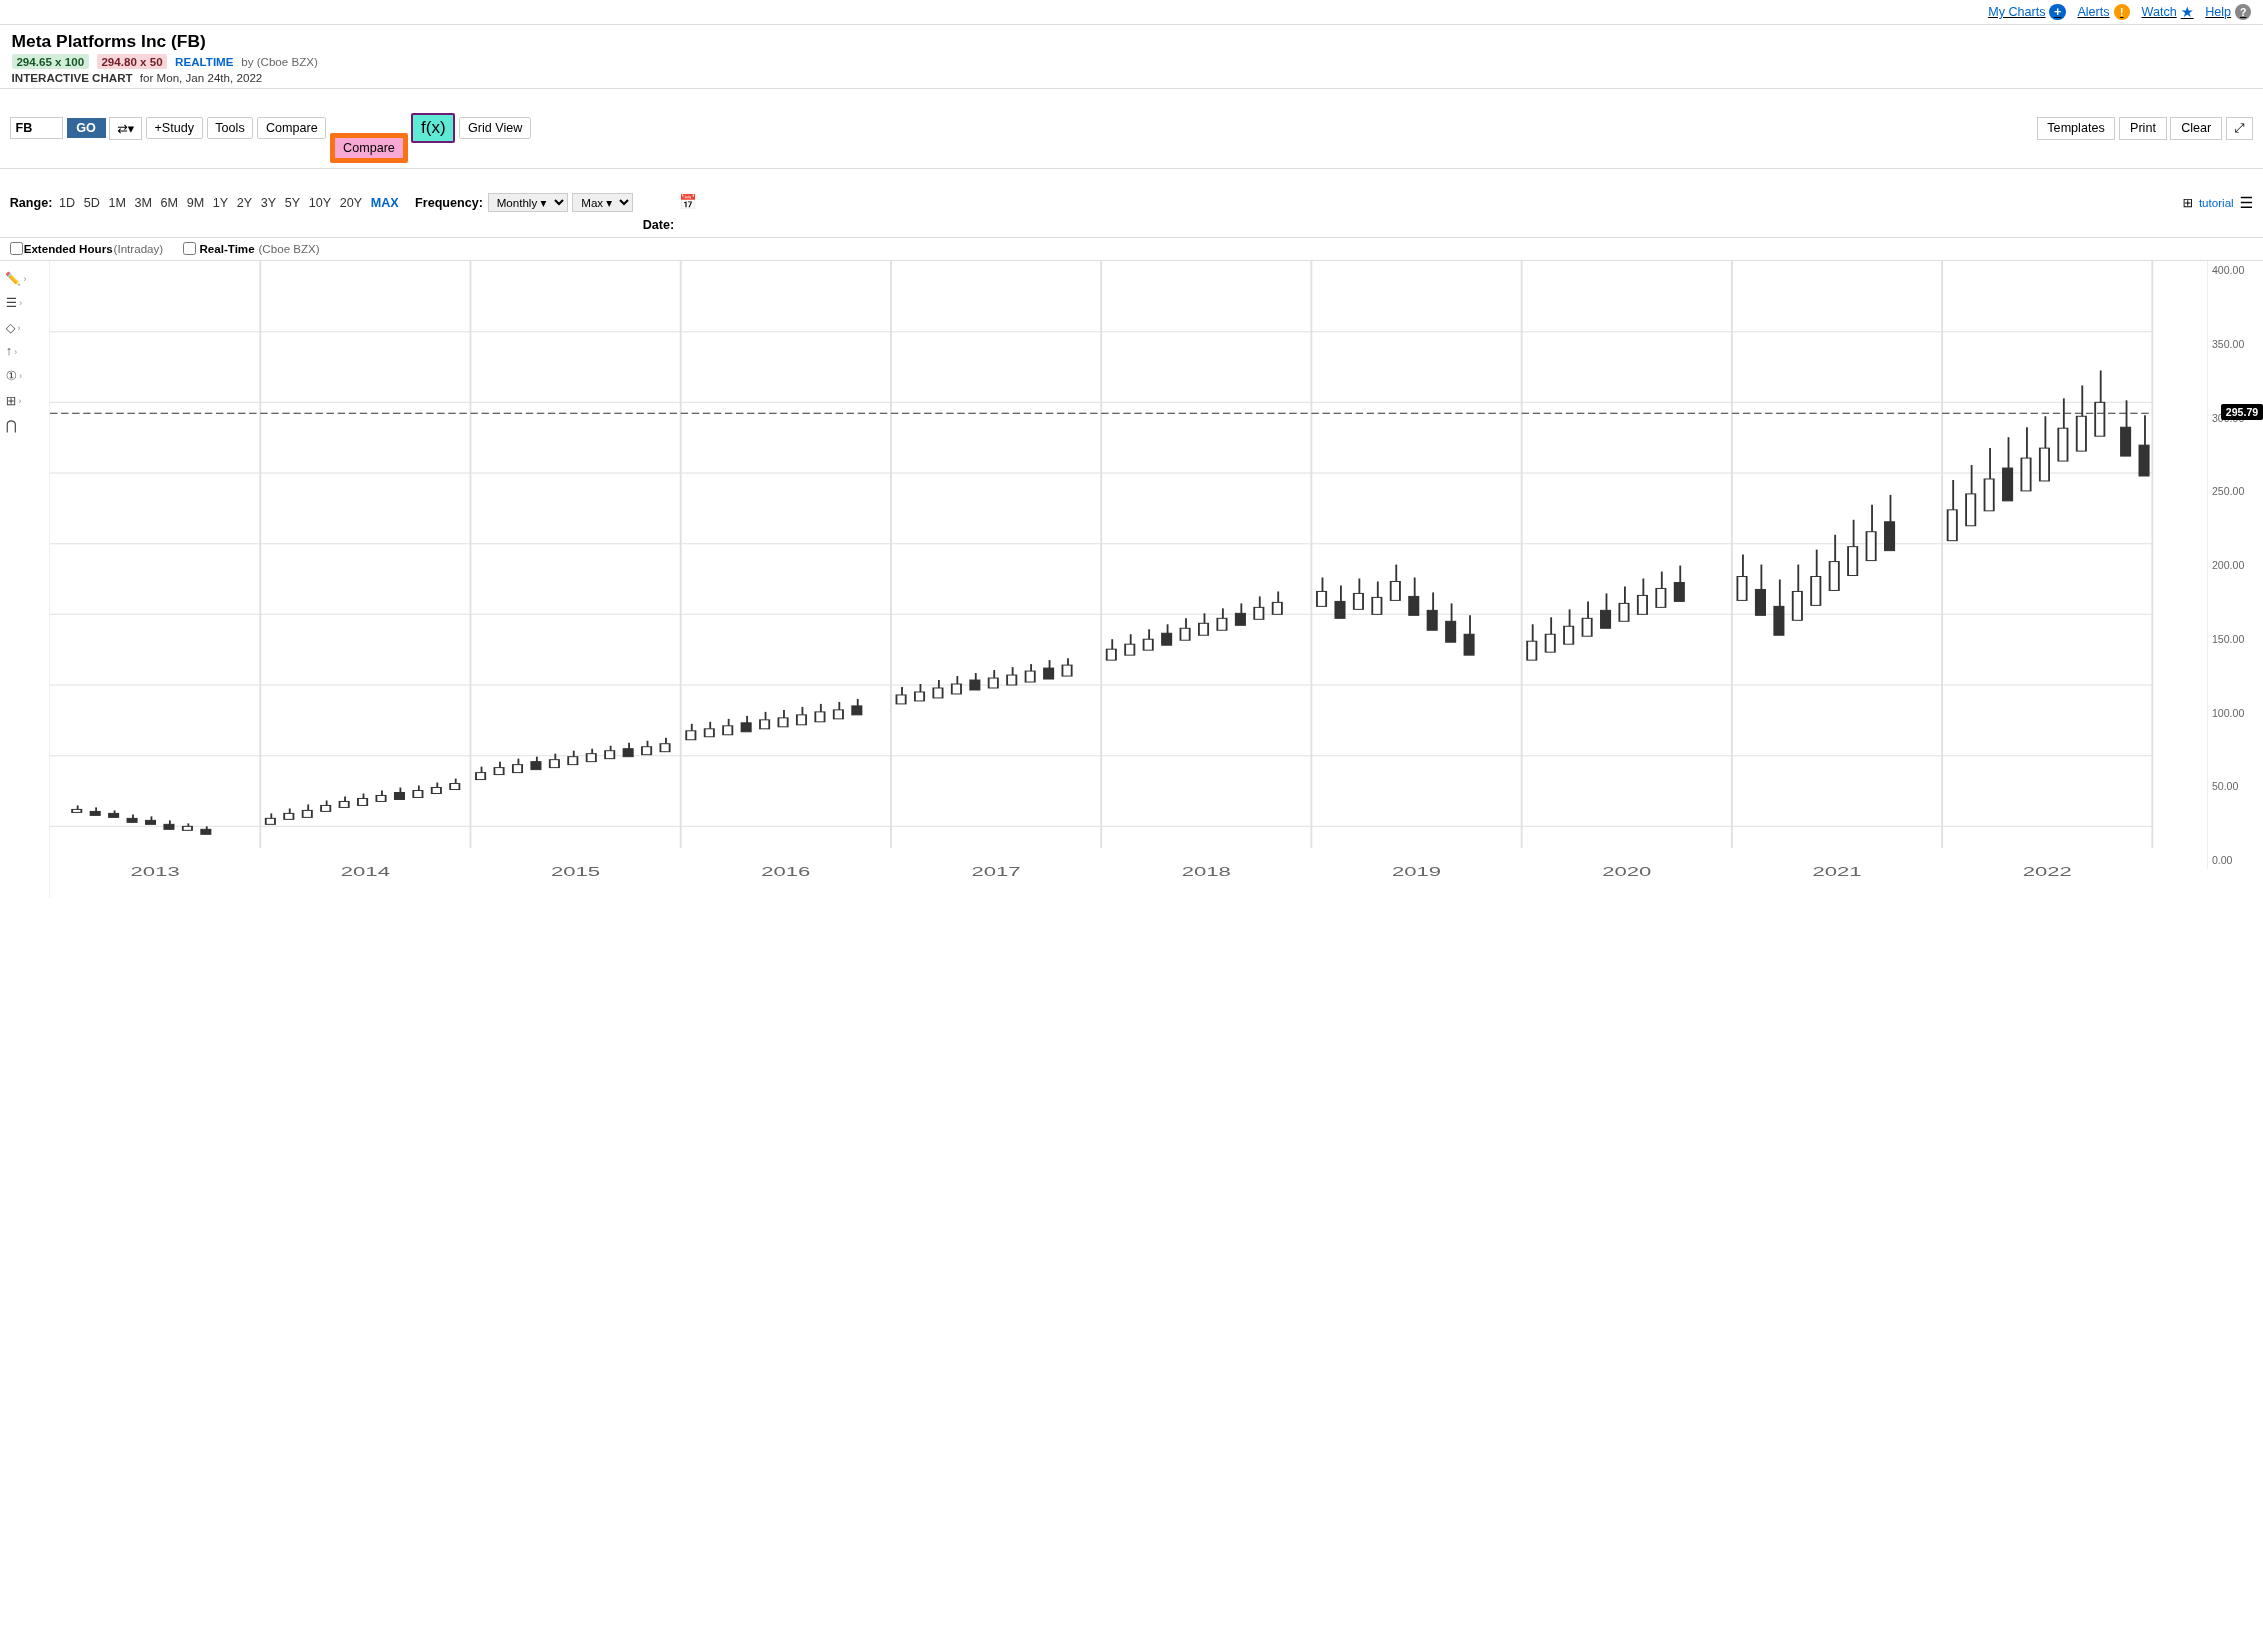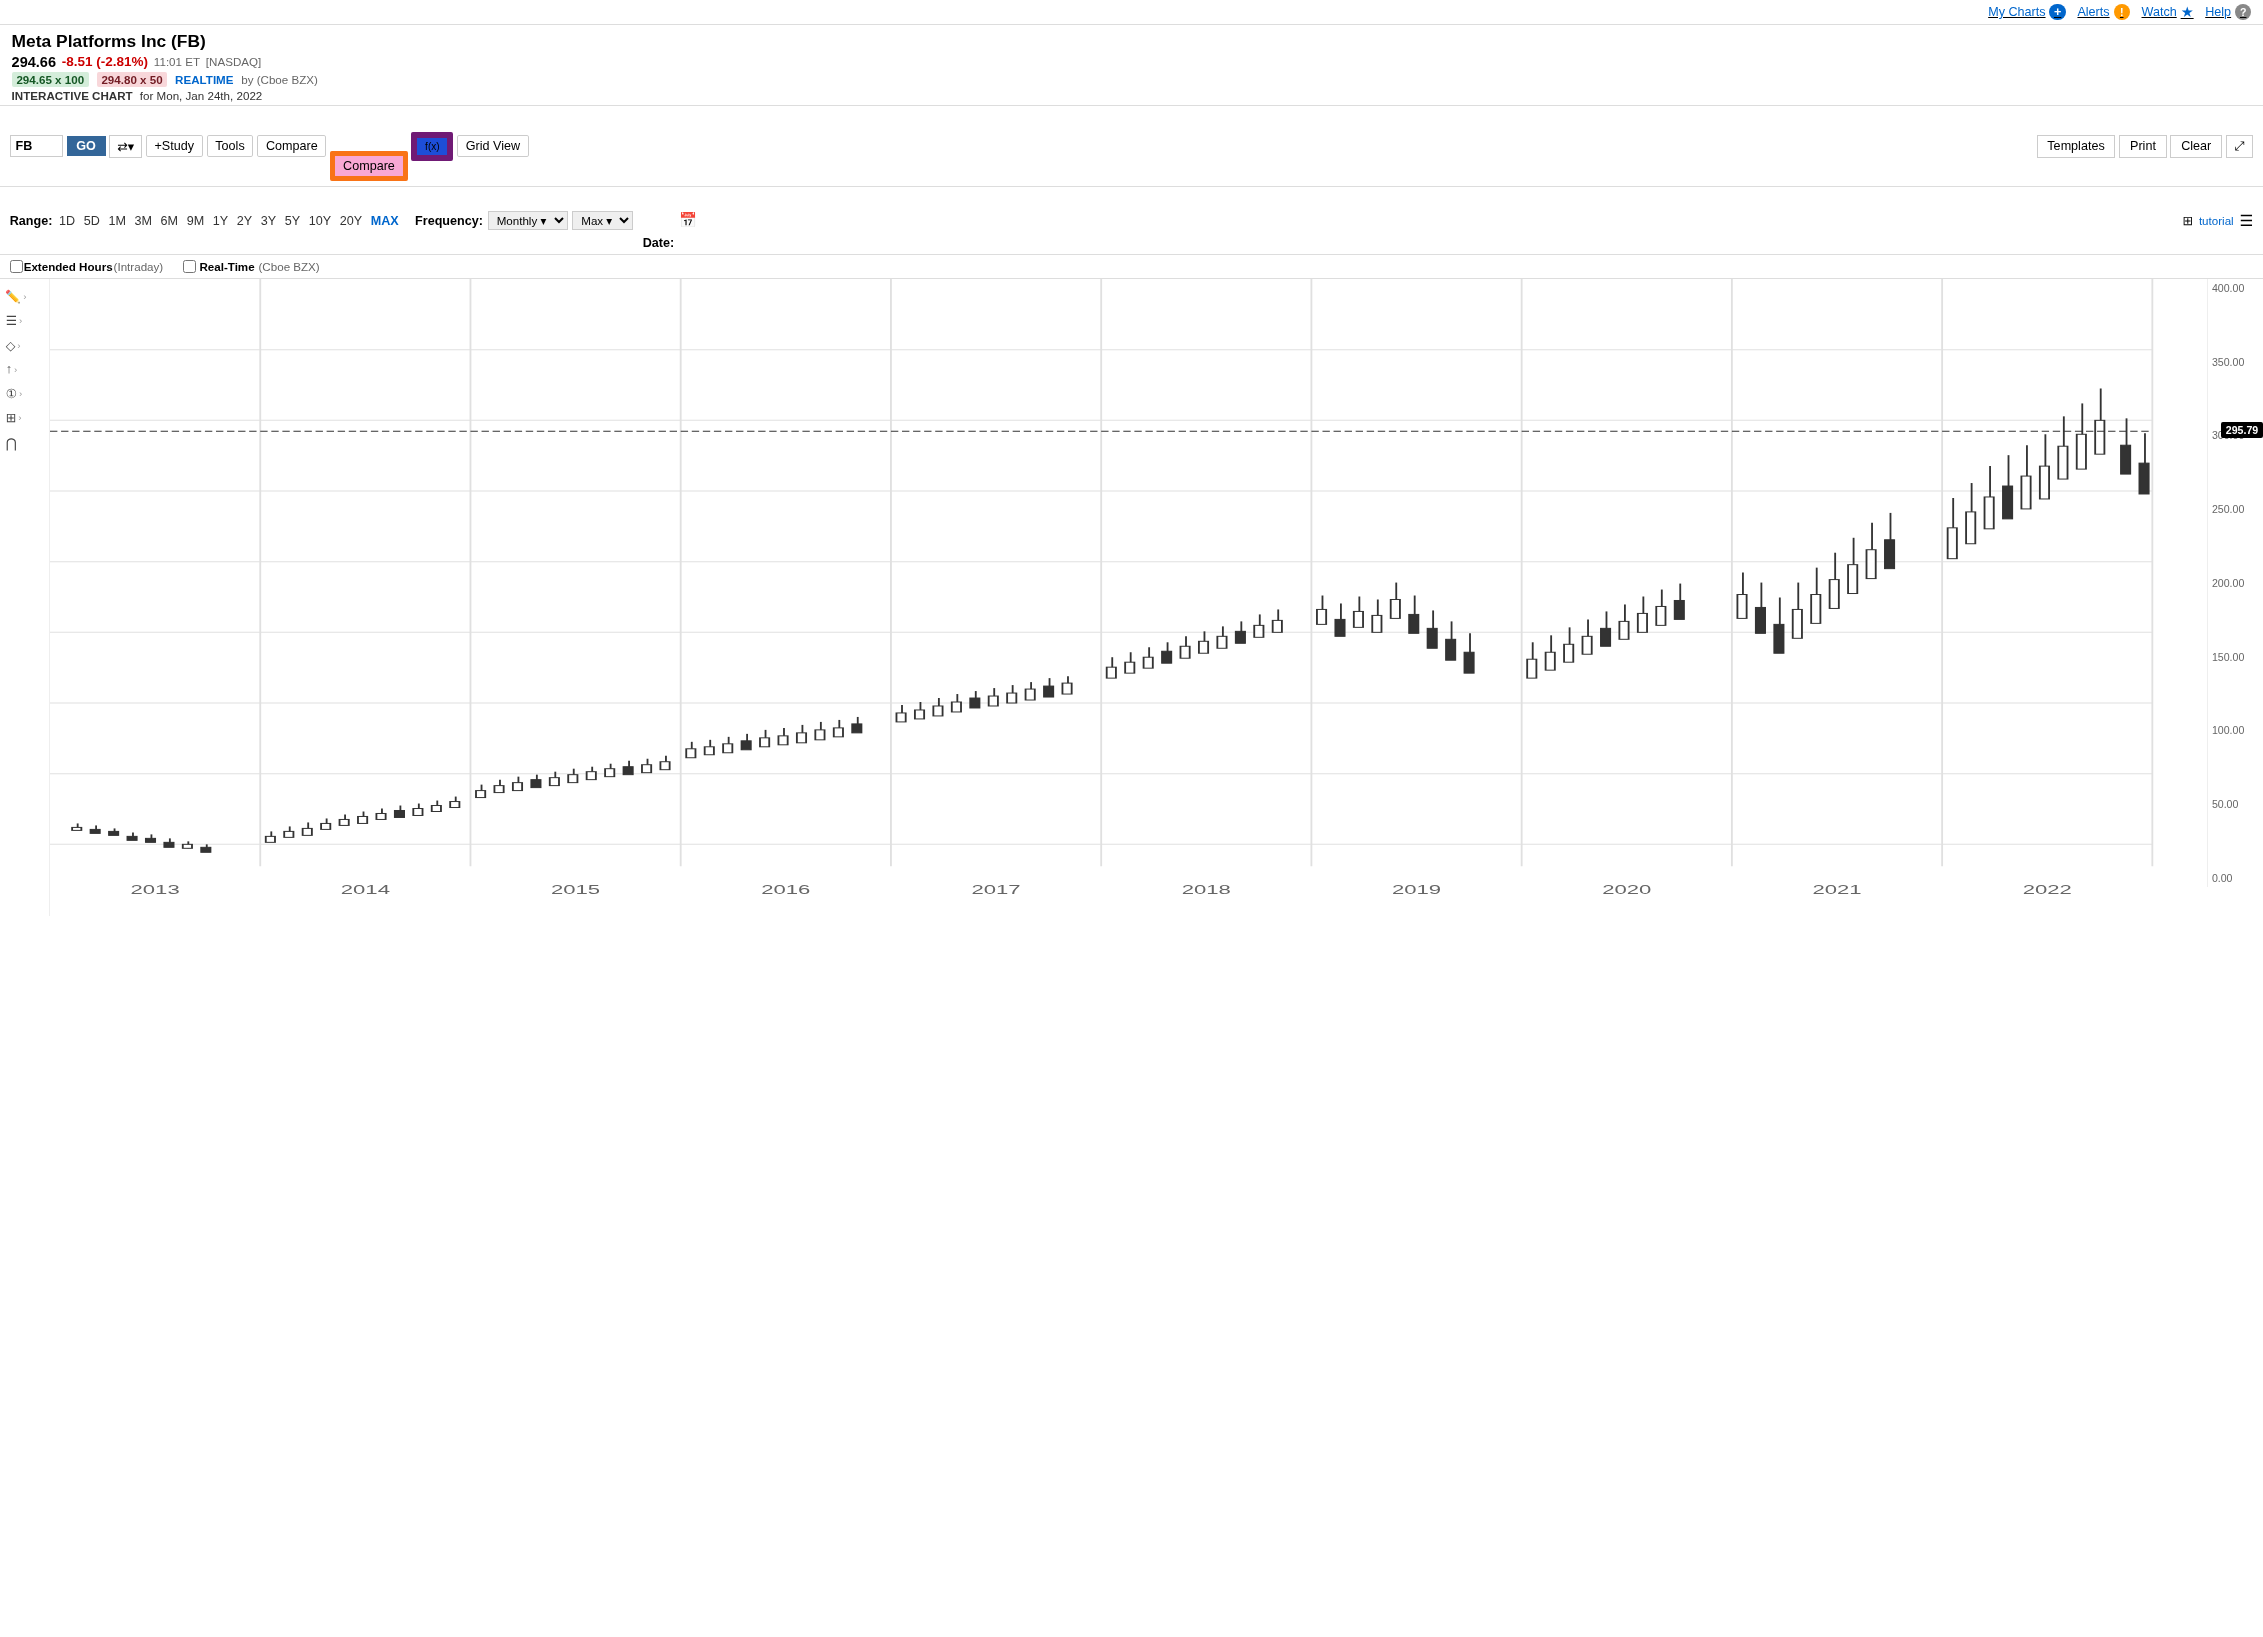--- a/index.html
+++ b/index.html
@@ -25,50 +25,41 @@
     <span style="color:#0066cc; font-size:14.5px;">★</span>
   </a>
   <a style="color:#0066cc; text-decoration:none; display:flex; align-items:center; gap:3.9px; cursor:pointer;">
     <span>Help</span>
     <span style="background:#888; color:white; border-radius:50%; width:16.4px; height:16.4px; display:inline-flex; align-items:center; justify-content:center; font-size:10.6px; font-weight:bold;">?</span>
   </a>
 </div>
 
 <div style="padding:5.8px 11.6px 1.9px 11.6px;">
   <div style="font-size:17.4px; font-weight:bold;">Meta Platforms Inc (FB)</div>
-  <div style="font-size:13.5px; margin:1.9px 0; display:flex; align-items:center; gap:5.8px;">
-    <span style="font-weight:bold; font-size:14.5px;">294.66</span>
-    <span style="color:#cc0000; font-weight:bold;">
-      <span>-8.51</span>
-      <span>(-2.81%)</span>
-    </span>
-    <span style="color:#666; font-size:11.6px;">11:01 ET</span>
-    <span style="color:#666; font-size:11.6px;">[NASDAQ]</span>
-  </div>
   <div style="font-size:11.6px; margin:1.9px 0; display:flex; align-items:center; gap:7.7px;">
     <span style="background:#d4edda; padding:1px 4.8px; border-radius:1.9px; color:#155724; font-weight:bold;">294.65 x 100</span>
     <span style="background:#f8d7da; padding:1px 4.8px; border-radius:1.9px; color:#721c24; font-weight:bold;">294.80 x 50</span>
     <span style="color:#0066cc; font-weight:bold;">REALTIME</span>
     <span style="color:#666;">by (Cboe BZX)</span>
   </div>
   <div style="font-size:11.6px; font-weight:bold; color:#333; margin:1.9px 0;">
     <span>INTERACTIVE CHART</span>
     <span style="font-weight:normal; margin-left:3.9px;">for Mon, Jan 24th, 2022</span>
   </div>
 </div>
 
 <div style="display:flex; align-items:center; padding:4.8px 9.7px; border-top:1px solid #ddd; border-bottom:1px solid #ddd; gap:3.9px; flex-wrap:wrap;">
   <input style="border: 1px solid rgb(204, 204, 204); padding: 2.9px 4.8px; font-size: 12.6px; font-weight: bold; width: 53px;" value="FB">
   <button style="background:#336699; color:white; border:none; padding:2.9px 9.7px; font-size:12.6px; font-weight:bold; cursor:pointer;">GO</button>
   <button style="border:1px solid #ccc; padding:2.9px 6.8px; font-size:12.6px; background:white; cursor:pointer;">⇄▾</button>
   <button style="border:1px solid #ccc; padding:2.9px 7.7px; font-size:12.6px; cursor:pointer; background:white; border-radius:1.9px;">+Study</button>
   <button style="border:1px solid #ccc; padding:2.9px 7.7px; font-size:12.6px; cursor:pointer; background:white; border-radius:1.9px;">Tools</button>
   <button style="border:1px solid #ccc; padding:2.9px 7.7px; font-size:12.6px; cursor:pointer; background:white; border-radius:1.9px;">Compare</button>
   <button style="border:5px solid #f97316; padding:2.9px 7.7px; font-size:12.6px; cursor:pointer; background:#f9a8d4; border-radius:1.9px;margin-top:40px;">Compare</button>
-  <button style="border:6px solid #701a75; padding:2.9px 7.7px; font-size:10px; cursor:pointer; background:#1d4ed8; border-radius:1.9px;">f(x)</button>
+  <button style="border:2px solid #701a75; padding:2.9px 7.7px; font-size:17px; cursor:pointer; background:#5eead4; border-radius:1.9px;">f(x)</button>
   <button style="border:1px solid #ccc; padding:2.9px 7.7px; font-size:12.6px; cursor:pointer; background:white; border-radius:1.9px;">Grid View</button>
   <div style="margin-left:auto; display:flex; gap:3.9px;">
     <button style="border:1px solid #ccc; padding:2.9px 9.7px; font-size:12.6px; cursor:pointer; background:white;">Templates</button>
     <button style="border:1px solid #ccc; padding:2.9px 9.7px; font-size:12.6px; cursor:pointer; background:white;">Print</button>
     <button style="border:1px solid #ccc; padding:2.9px 9.7px; font-size:12.6px; cursor:pointer; background:white;">Clear</button>
     <button style="border:1px solid #ccc; padding:2.9px 7.7px; font-size:12.6px; cursor:pointer; background:white;">⤢</button>
   </div>
 </div>
 
 <div style="display:flex; align-items:center; padding:4.8px 9.7px; border-bottom:1px solid #ddd; gap:4.8px; font-size:12.6px; flex-wrap:wrap;">

